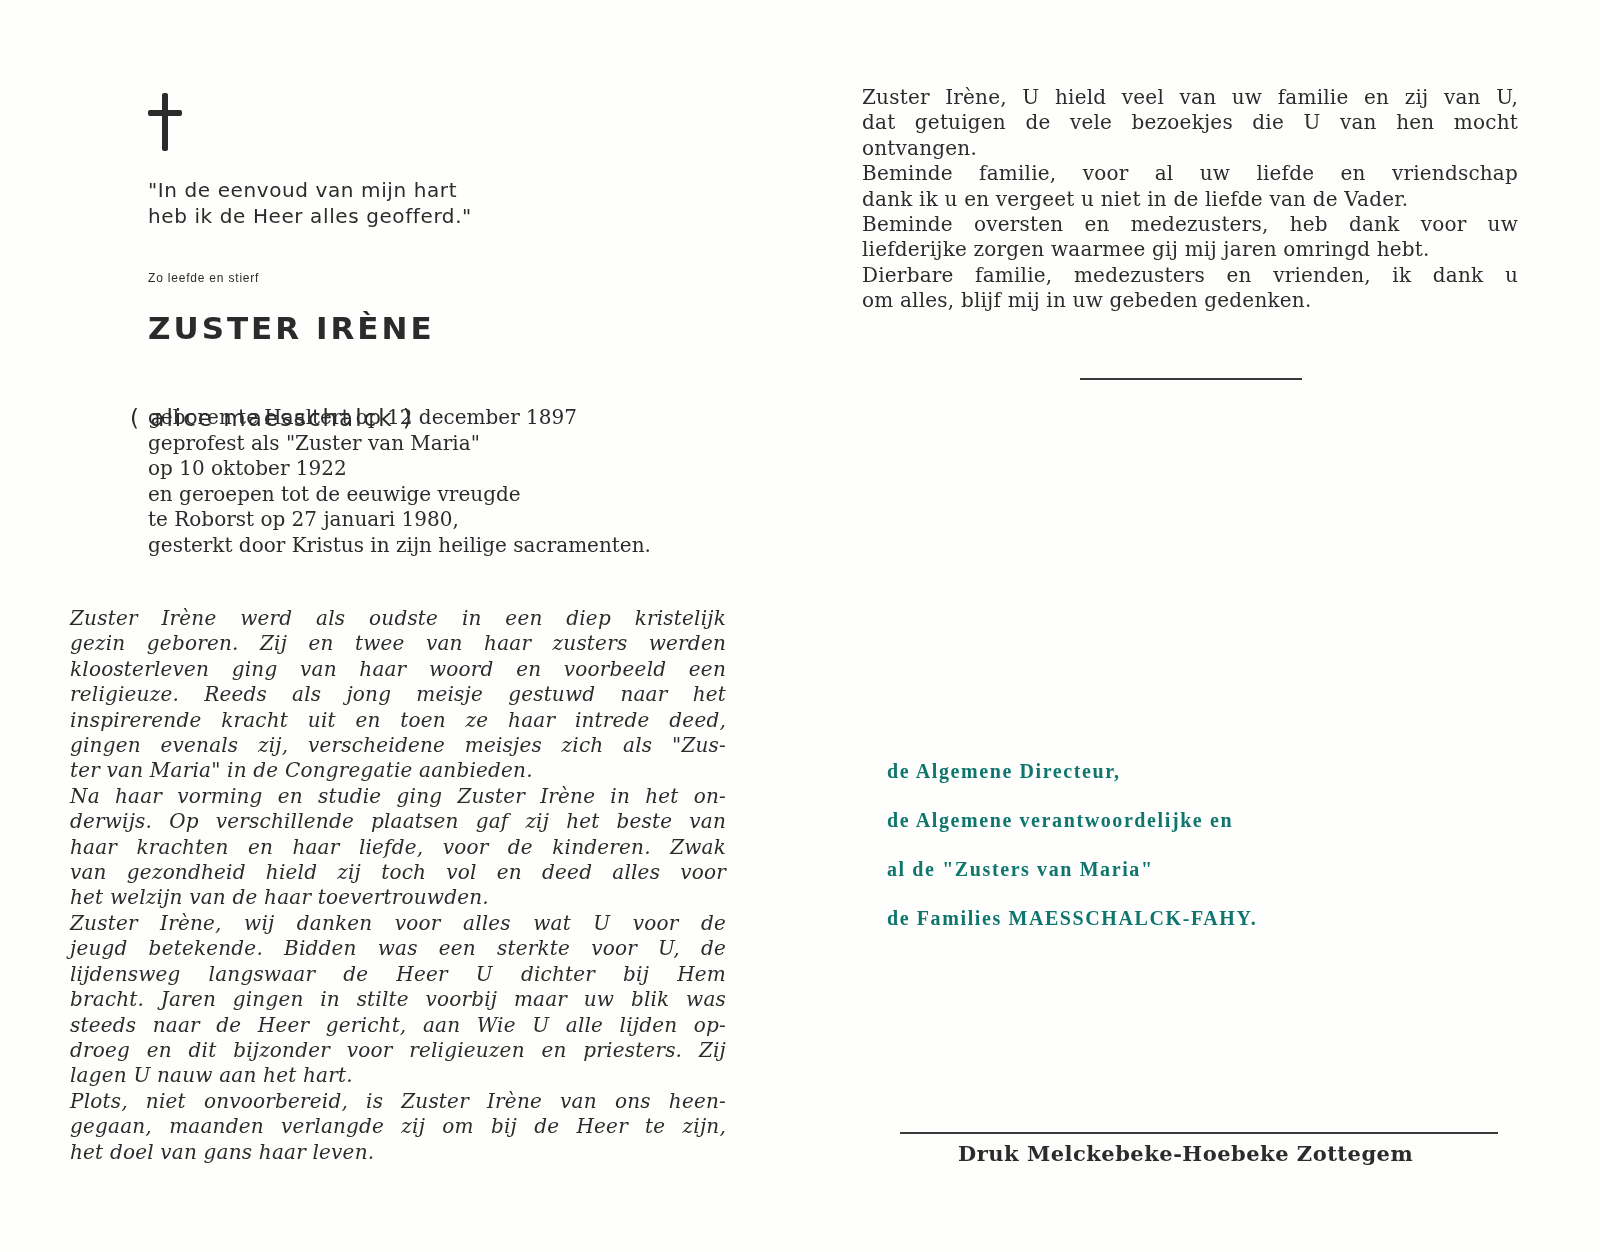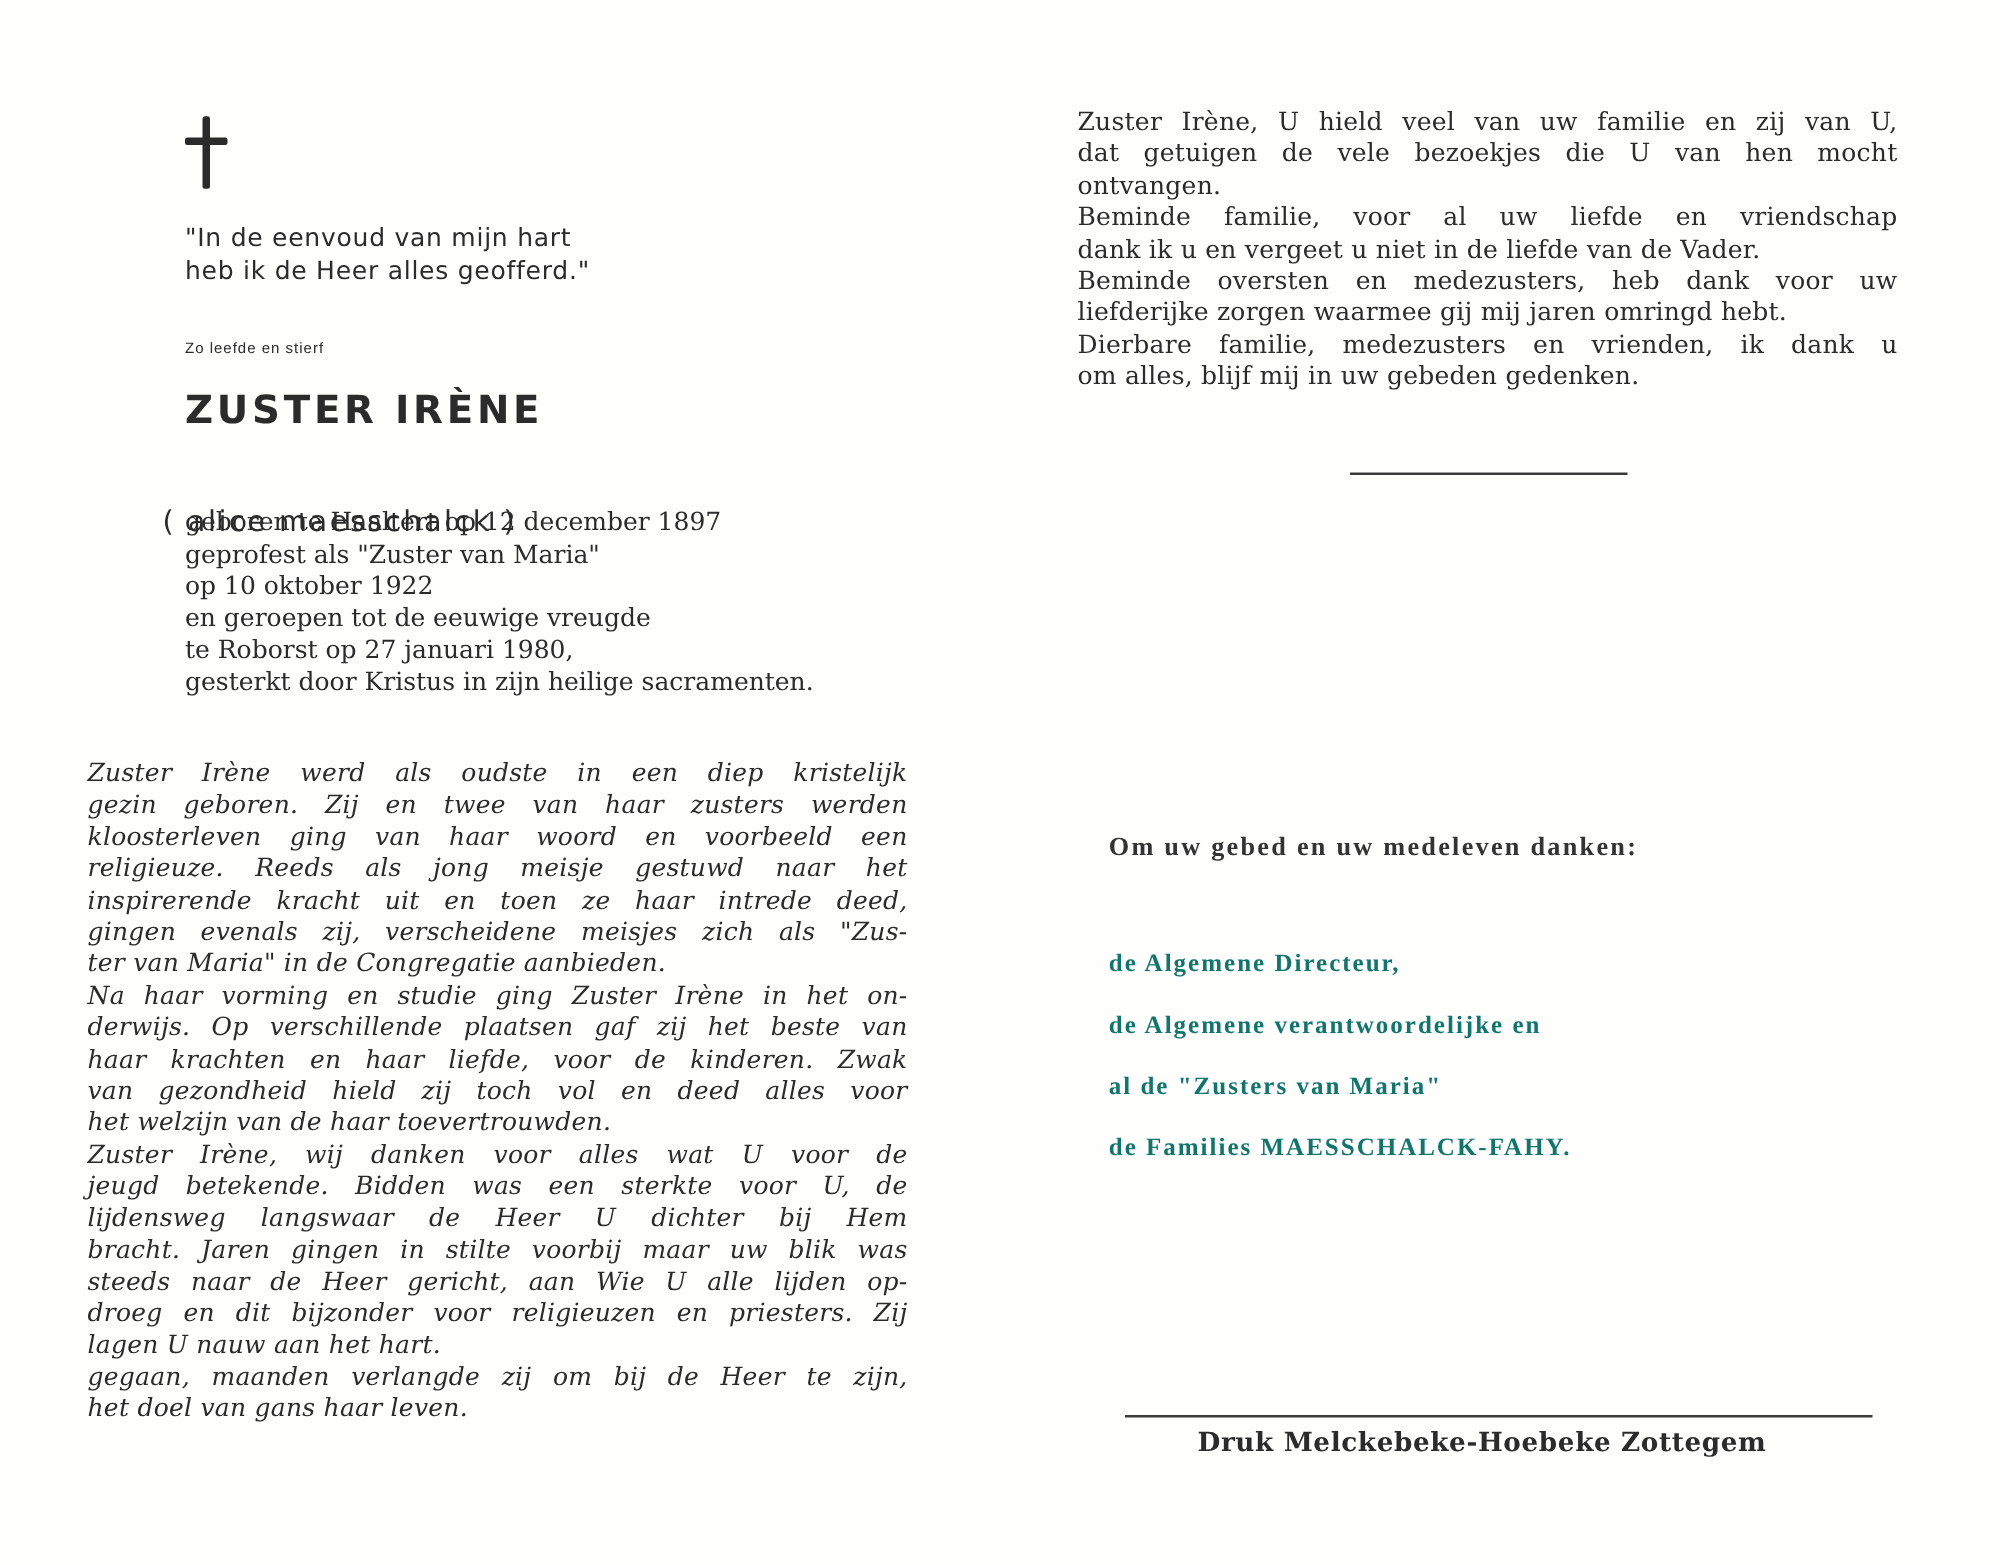--- a/index.html
+++ b/index.html
@@ -86,39 +86,39 @@
       <span class="line">haar krachten en haar liefde, voor de kinderen. Zwak</span>
       <span class="line">van gezondheid hield zij toch vol en deed alles voor</span>
       <span class="line last">het welzijn van de haar toevertrouwden.</span>
       <span class="line">Zuster Irène, wij danken voor alles wat U voor de</span>
       <span class="line">jeugd betekende. Bidden was een sterkte voor U, de</span>
       <span class="line">lijdensweg langswaar de Heer U dichter bij Hem</span>
       <span class="line">bracht. Jaren gingen in stilte voorbij maar uw blik was</span>
       <span class="line">steeds naar de Heer gericht, aan Wie U alle lijden op-</span>
       <span class="line">droeg en dit bijzonder voor religieuzen en priesters. Zij</span>
       <span class="line last">lagen U nauw aan het hart.</span>
+      <span class="line">Plots, niet onvoorbereid, is Zuster Irène van ons heen-</span>
       <span class="line">gegaan, maanden verlangde zij om bij de Heer te zijn,</span>
       <span class="line last">het doel van gans haar leven.</span>
     </div>
 
   <div class="right" id="farewell">
       <span class="line">Zuster Irène, U hield veel van uw familie en zij van U,</span>
       <span class="line">dat getuigen de vele bezoekjes die U van hen mocht</span>
       <span class="line last">ontvangen.</span>
       <span class="line">Beminde familie, voor al uw liefde en vriendschap</span>
       <span class="line last">dank ik u en vergeet u niet in de liefde van de Vader.</span>
       <span class="line">Beminde oversten en medezusters, heb dank voor uw</span>
       <span class="line last">liefderijke zorgen waarmee gij mij jaren omringd hebt.</span>
       <span class="line">Dierbare familie, medezusters en vrienden, ik dank u</span>
       <span class="line last">om alles, blijf mij in uw gebeden gedenken.</span>
     </div>
 
   <div class="rule1"></div>
 
-  <div class="thanks">Om uw gebed en uw medeleven danken:</div>
 
   <div class="signers">
     <span class="s">de Algemene Directeur,</span>
     <span class="s">de Algemene verantwoordelijke en</span>
     <span class="s">al de "Zusters van Maria"</span>
     <span class="s">de Families MAESSCHALCK-FAHY.</span>
   </div>
 
   <div class="rule2"></div>
 

